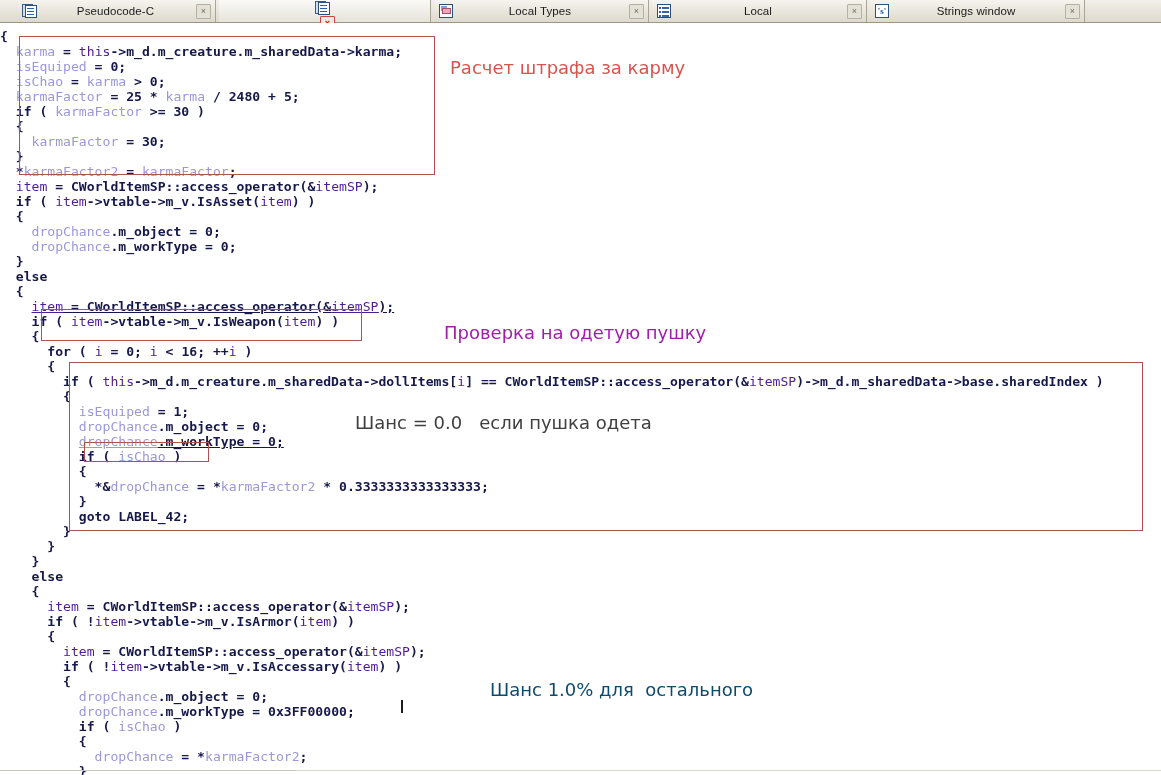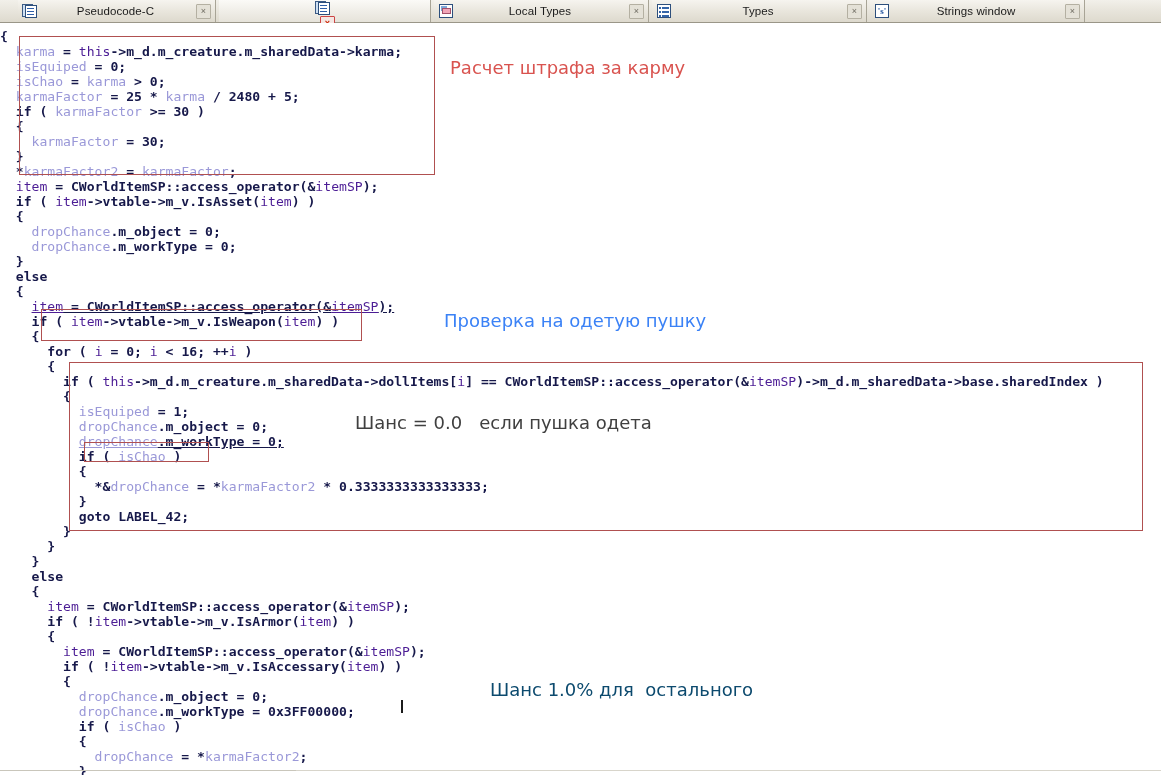--- a/index.html
+++ b/index.html
@@ -139,21 +139,21 @@
   <div class="tab" style="width:215px">
     <span class="ticon ic-enum">
       <span class="b"></span>
       <span class="d" style="top:4px"></span>
         <span class="d" style="top:8px"></span>
         <span class="d" style="top:12px"></span>
       <span class="r" style="top:4px"></span>
         <span class="r" style="top:8px"></span>
         <span class="r" style="top:12px"></span>
     </span>
-    <span class="tlabel">Types</span>
+    <span class="tlabel">Local</span>
     <span class="tclose">×</span>
   </div>
   <div class="tabgap"></div>
   <div class="tab" style="width:215px">
     <span class="ticon ic-str">
       <span class="b"></span>
         <span class="s">'s'</span>
     </span>
     <span class="tlabel">Strings window</span>
     <span class="tclose">×</span>
@@ -161,20 +161,20 @@
 </div>
 
 <div id="code"><div class="ln"><span class="kw">{</span></div><div class="ln"><span>  </span><span class="var">karma</span><span class="kw"> = </span><span class="typ">this</span><span class="kw">-&gt;</span><span class="kw">m_d.m_creature.m_sharedData</span><span class="kw">-&gt;</span><span class="kw">karma;</span></div><div class="ln"><span>  </span><span class="var">isEquiped</span><span class="kw"> = </span><span class="num">0;</span></div><div class="ln"><span>  </span><span class="var">isChao</span><span class="kw"> = </span><span class="var">karma</span><span class="kw"> &gt; </span><span class="num">0;</span></div><div class="ln"><span>  </span><span class="var">karmaFactor</span><span class="kw"> = </span><span class="num">25</span><span class="kw"> * </span><span class="var">karma</span><span class="kw"> / </span><span class="num">2480</span><span class="kw"> + </span><span class="num">5;</span></div><div class="ln"><span>  </span><span class="kw">if ( </span><span class="var">karmaFactor</span><span class="kw"> &gt;= </span><span class="num">30 )</span></div><div class="ln"><span>  </span><span class="kw">{</span></div><div class="ln"><span>    </span><span class="var">karmaFactor</span><span class="kw"> = </span><span class="num">30;</span></div><div class="ln"><span>  </span><span class="kw">}</span></div><div class="ln"><span>  </span><span class="kw">*</span><span class="var">karmaFactor2</span><span class="kw"> = </span><span class="var">karmaFactor</span><span class="kw">;</span></div><div class="ln"><span>  </span><span class="typ">item</span><span class="kw"> = CWorldItemSP::access_operator(&amp;</span><span class="typ">itemSP</span><span class="kw">);</span></div><div class="ln"><span>  </span><span class="kw">if ( </span><span class="typ">item</span><span class="kw">-&gt;vtable-&gt;m_v.IsAsset(</span><span class="typ">item</span><span class="kw">) )</span></div><div class="ln"><span>  </span><span class="kw">{</span></div><div class="ln"><span>    </span><span class="var">dropChance</span><span class="kw">.m_object = </span><span class="num">0;</span></div><div class="ln"><span>    </span><span class="var">dropChance</span><span class="kw">.m_workType = </span><span class="num">0;</span></div><div class="ln"><span>  </span><span class="kw">}</span></div><div class="ln"><span>  </span><span class="kw">else</span></div><div class="ln"><span>  </span><span class="kw">{</span></div><div class="ln"><span>    </span><span class="typ ul">item</span><span class="kw ul"> = CWorldItemSP::access_operator(&amp;</span><span class="typ ul">itemSP</span><span class="kw ul">);</span></div><div class="ln"><span>    </span><span class="kw">if ( </span><span class="typ">item</span><span class="kw">-&gt;vtable-&gt;m_v.IsWeapon(</span><span class="typ">item</span><span class="kw">) )</span></div><div class="ln"><span>    </span><span class="kw">{</span></div><div class="ln"><span>      </span><span class="kw">for ( </span><span class="typ">i</span><span class="kw"> = </span><span class="num">0; </span><span class="typ">i</span><span class="kw"> &lt; </span><span class="num">16</span><span class="kw">; ++</span><span class="typ">i</span><span class="kw"> )</span></div><div class="ln"><span>      </span><span class="kw">{</span></div><div class="ln"><span>        </span><span class="kw">if ( </span><span class="typ">this</span><span class="kw">-&gt;m_d.m_creature.m_sharedData-&gt;dollItems[</span><span class="typ">i</span><span class="kw">] == CWorldItemSP::access_operator(&amp;</span><span class="typ">itemSP</span><span class="kw">)-&gt;m_d.m_sharedData-&gt;base.sharedIndex )</span></div><div class="ln"><span>        </span><span class="kw">{</span></div><div class="ln"><span>          </span><span class="var">isEquiped</span><span class="kw"> = </span><span class="num">1;</span></div><div class="ln"><span>          </span><span class="var">dropChance</span><span class="kw">.m_object = </span><span class="num">0;</span></div><div class="ln"><span>          </span><span class="var ul">dropChance</span><span class="kw ul">.m_workType = </span><span class="num ul">0;</span></div><div class="ln"><span>          </span><span class="kw">if ( </span><span class="var">isChao</span><span class="kw"> )</span></div><div class="ln"><span>          </span><span class="kw">{</span></div><div class="ln"><span>            </span><span class="kw">*&amp;</span><span class="var">dropChance</span><span class="kw"> = *</span><span class="var">karmaFactor2</span><span class="kw"> * </span><span class="num">0.3333333333333333;</span></div><div class="ln"><span>          </span><span class="kw">}</span></div><div class="ln"><span>          </span><span class="kw">goto LABEL_42;</span></div><div class="ln"><span>        </span><span class="kw">}</span></div><div class="ln"><span>      </span><span class="kw">}</span></div><div class="ln"><span>    </span><span class="kw">}</span></div><div class="ln"><span>    </span><span class="kw">else</span></div><div class="ln"><span>    </span><span class="kw">{</span></div><div class="ln"><span>      </span><span class="typ">item</span><span class="kw"> = CWorldItemSP::access_operator(&amp;</span><span class="typ">itemSP</span><span class="kw">);</span></div><div class="ln"><span>      </span><span class="kw">if ( !</span><span class="typ">item</span><span class="kw">-&gt;vtable-&gt;m_v.IsArmor(</span><span class="typ">item</span><span class="kw">) )</span></div><div class="ln"><span>      </span><span class="kw">{</span></div><div class="ln"><span>        </span><span class="typ">item</span><span class="kw"> = CWorldItemSP::access_operator(&amp;</span><span class="typ">itemSP</span><span class="kw">);</span></div><div class="ln"><span>        </span><span class="kw">if ( !</span><span class="typ">item</span><span class="kw">-&gt;vtable-&gt;m_v.IsAccessary(</span><span class="typ">item</span><span class="kw">) )</span></div><div class="ln"><span>        </span><span class="kw">{</span></div><div class="ln"><span>          </span><span class="var">dropChance</span><span class="kw">.m_object = </span><span class="num">0;</span></div><div class="ln"><span>          </span><span class="var">dropChance</span><span class="kw">.m_workType = </span><span class="num">0x3FF00000;</span></div><div class="ln"><span>          </span><span class="kw">if ( </span><span class="var">isChao</span><span class="kw"> )</span></div><div class="ln"><span>          </span><span class="kw">{</span></div><div class="ln"><span>            </span><span class="var">dropChance</span><span class="kw"> = *</span><span class="var">karmaFactor2</span><span class="kw">;</span></div><div class="ln"><span>          </span><span class="kw">}</span></div></div>
 
 <div id="overlay">
     <div class="rbox" style="left: 19px; top: 36px; width: 416px; height: 139px; border-color: rgb(176, 80, 80);"></div>
     <div class="rbox" style="left: 41px; top: 309px; width: 321px; height: 32px; border-color: rgb(176, 80, 80);"></div>
     <div class="rbox" style="left: 69px; top: 362px; width: 1074px; height: 169px; border-color: rgb(176, 80, 80);"></div>
     <div class="rbox" style="left: 84px; top: 442px; width: 125px; height: 20px; border-color: rgb(176, 80, 80);"></div>
     <div class="note" style="left: 450px; top: 57px; color: rgb(217, 83, 79);">Расчет штрафа за карму</div>
-    <div class="note" style="left: 444px; top: 310px; color: #3b82f6;">Проверка на одетую пушку</div>
+    <div class="note" style="left: 444px; top: 322px; color: #a21caf;">Проверка на одетую пушку</div>
     <div class="note" style="left: 355px; top: 412px; color: #404040;">Шанс = 0.0   если пушка одета</div>
     <div class="note" style="left: 490px; top: 679px; color: #0c4a6e;">Шанс 1.0% для  остального</div>
     <div id="caret" style="left: 401px; top: 700px; height: 13px;"></div>
   </div>
 
 <div id="bottomline"></div>
 <div id="bottomline2"></div>
 
 </body></html>

